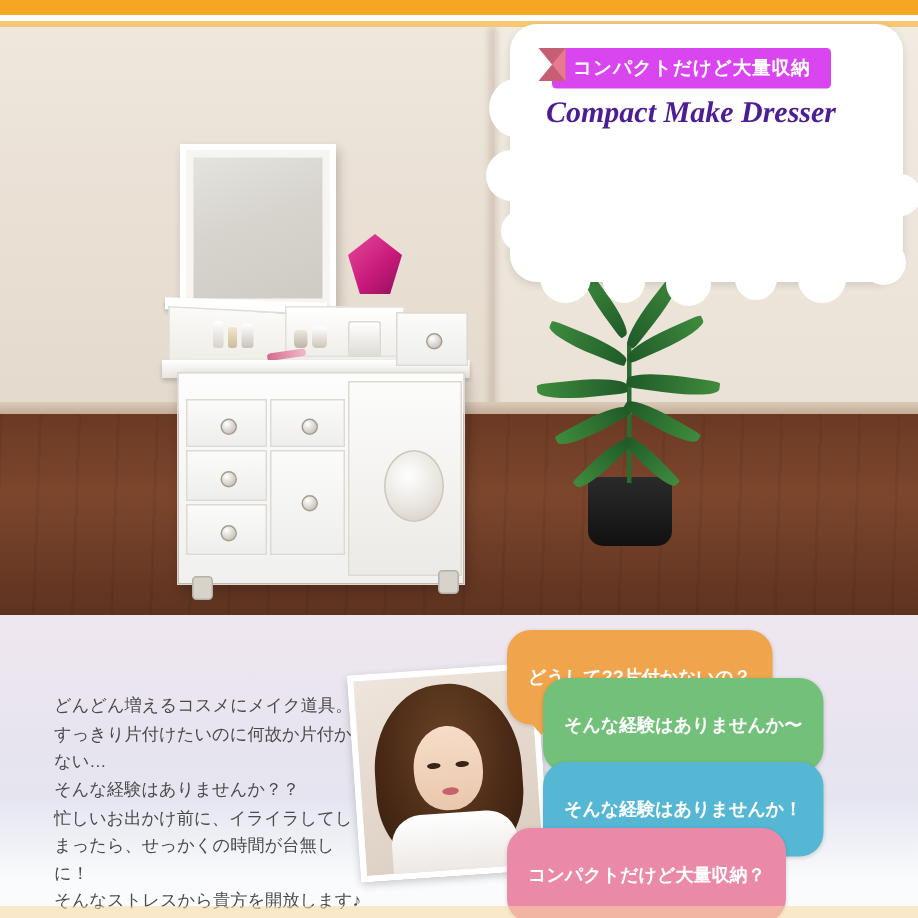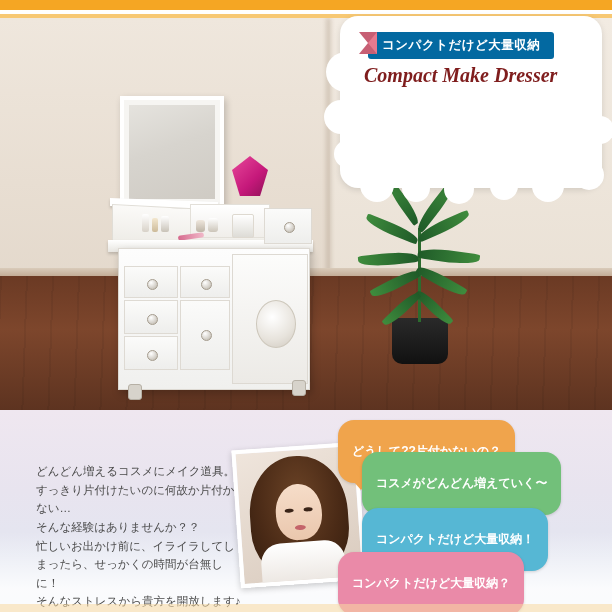--- a/index.html
+++ b/index.html
@@ -234,21 +234,21 @@
   }
   .cloud-bump {
     position: absolute;
     background: #ffffff;
     border-radius: 50%;
   }
   .ribbon {
     position: absolute;
     left: 28px; top: 16px;
     padding: 5px 14px;
-    background: #0369a1;
+    background: #d946ef;
     color: #ffffff;
     font-size: 12.5px;
     font-weight: bold;
     border-radius: 3px;
     letter-spacing: 0.5px;
     white-space: nowrap;
     z-index: 4;
   }
   .ribbon::after {
     content: "";
@@ -258,21 +258,21 @@
     border-style: solid;
     border-color: #c75f74 #e87a8f #c75f74 transparent;
   }
   .headline {
     position: absolute;
     left: 24px; top: 48px;
     font-family: "Liberation Serif", serif;
     font-style: italic;
     font-weight: bold;
     font-size: 20px;
-    color: #7f1d1d;
+    color: #4c1d95;
     white-space: nowrap;
     z-index: 4;
   }
   .callout-text {
     position: absolute;
     left: 52px; top: 80px;
     width: 176px;
     font-size: 11.5px;
     line-height: 1.55;
     color: #5a4a42;
@@ -484,18 +484,18 @@
     <div class="model-hair"></div>
     <div class="model-face">
       <div class="model-eye" style="left:9px; top:24px;"></div>
       <div class="model-eye" style="left:28px; top:24px;"></div>
       <div class="model-lip" style="left:18px; top:41px;"></div>
     </div>
     <div class="model-body"></div>
   </div>
 
   <div class="bubble" id="bubble-0">どうして??片付かないの？</div>
-  <div class="bubble" id="bubble-1">コスメがどんどん増えていく〜</div>
-  <div class="bubble" id="bubble-2">コンパクトだけど大量収納！</div>
+  <div class="bubble" id="bubble-1">そんな経験はありませんか〜</div>
+  <div class="bubble" id="bubble-2">そんな経験はありませんか！</div>
   <div class="bubble" id="bubble-3">コンパクトだけど大量収納？</div>
 
   <div class="bottom-strip"></div>
 </div>
 
 </body></html>

